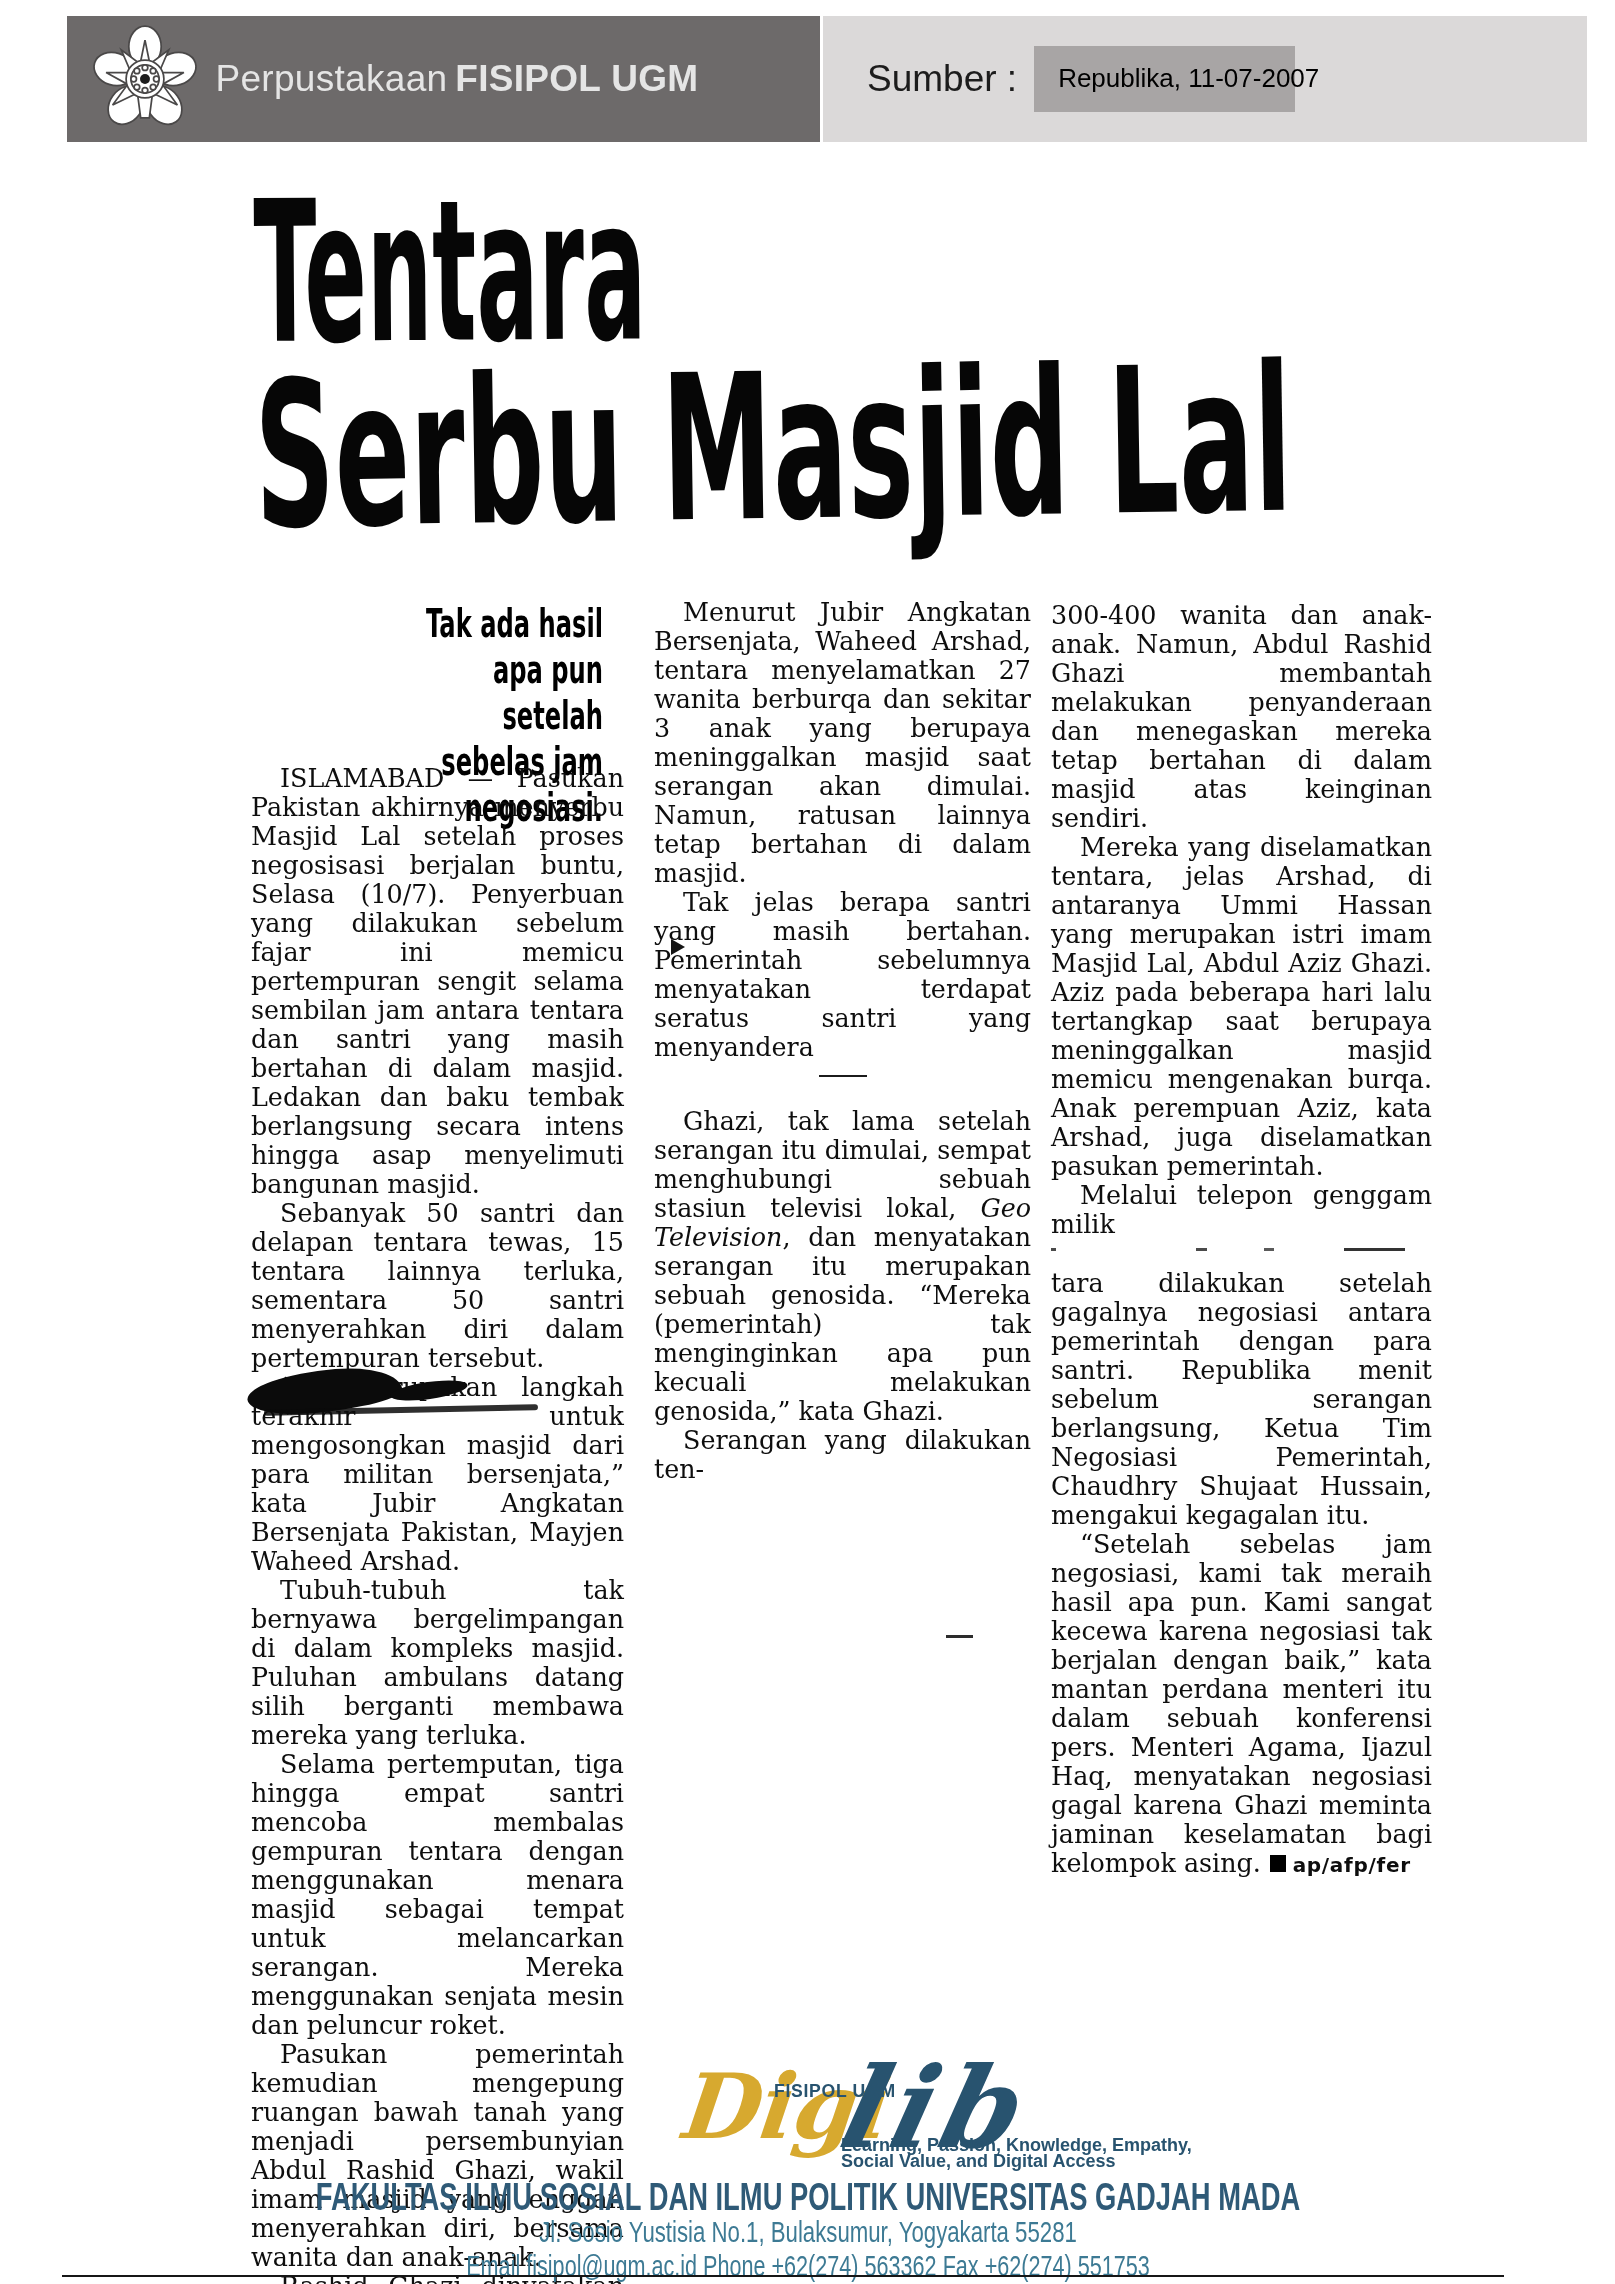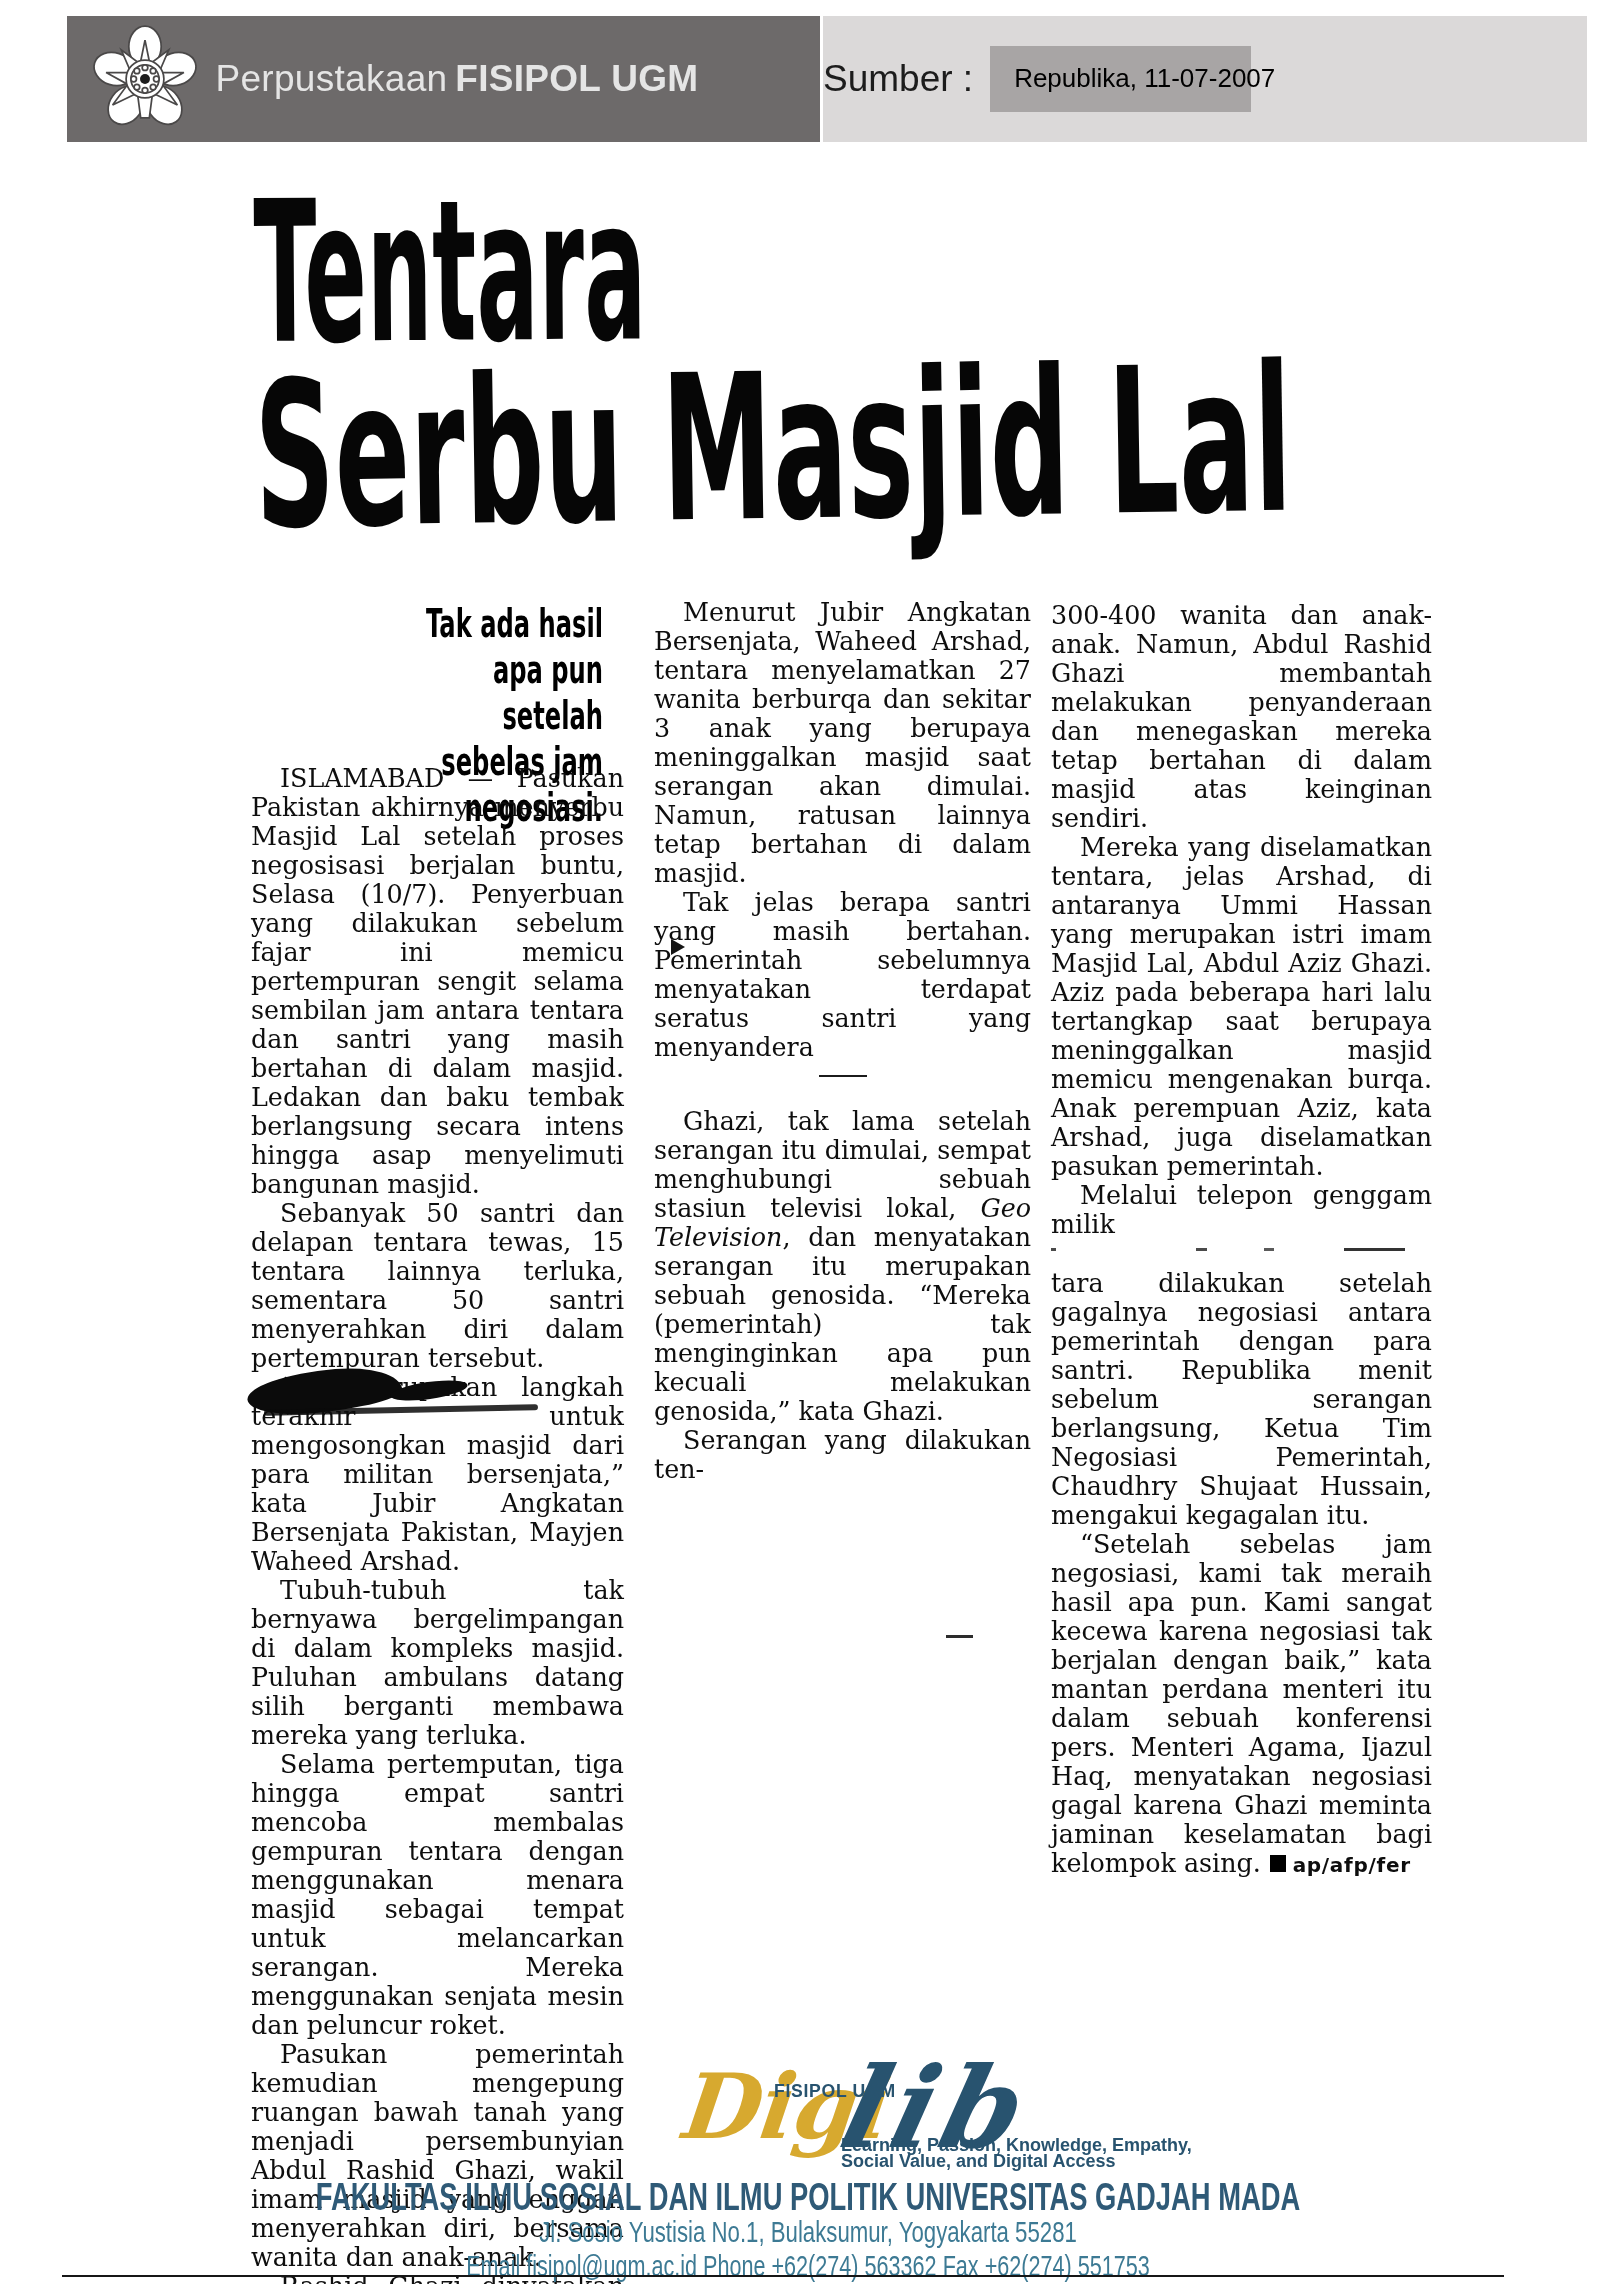--- a/index.html
+++ b/index.html
@@ -18,21 +18,21 @@
   .brand {
     margin-left:17px; font-family:"Liberation Sans", sans-serif;
     font-size:37px; color:#e5e5e5; white-space:nowrap; letter-spacing:0.3px;
   }
   .brand .bold { font-weight:700; margin-left:7.8px; }
   .bar-light {
     position:absolute; left:823px; top:15.6px; width:764px; height:126px;
     background:#dbd9d9; display:flex; align-items:center;
   }
   .source-label {
-    font-family:"Liberation Sans", sans-serif;
+    margin-left:44px; font-family:"Liberation Sans", sans-serif;
     font-size:37px; color:#1c1c1c; white-space:nowrap;
   }
   .source-chip {
     margin-left:17px; background:#a8a5a5; width:261px; height:66px;
     display:flex; align-items:center; box-sizing:border-box; padding-left:24px;
     font-family:"Liberation Sans", sans-serif; font-size:26px; color:#000;
     white-space:nowrap;
   }
 
   

